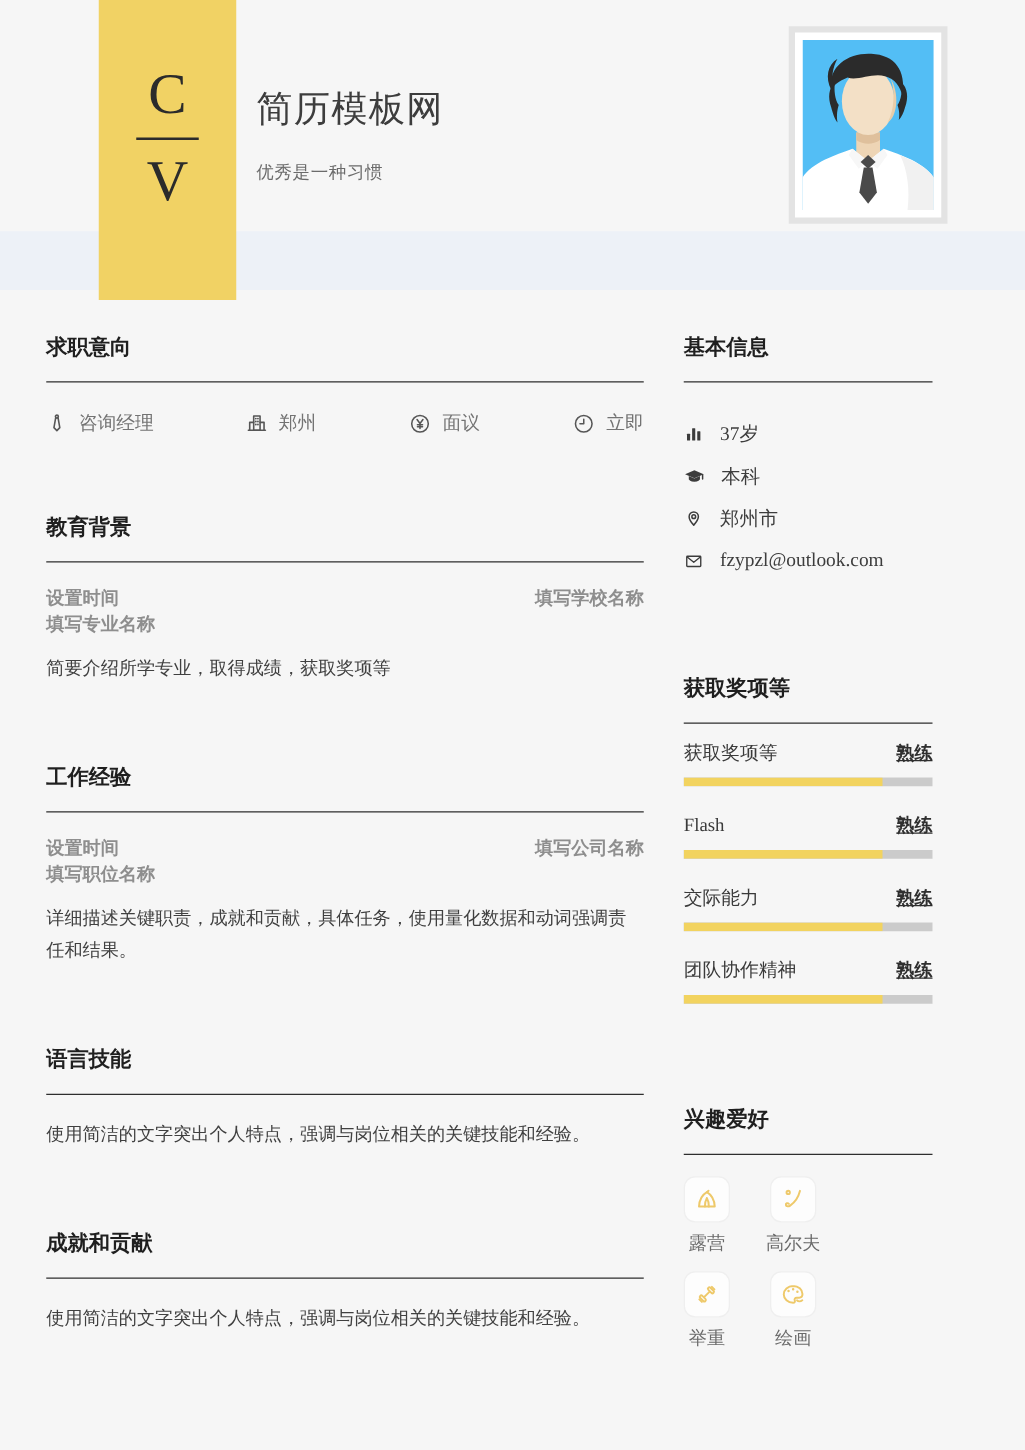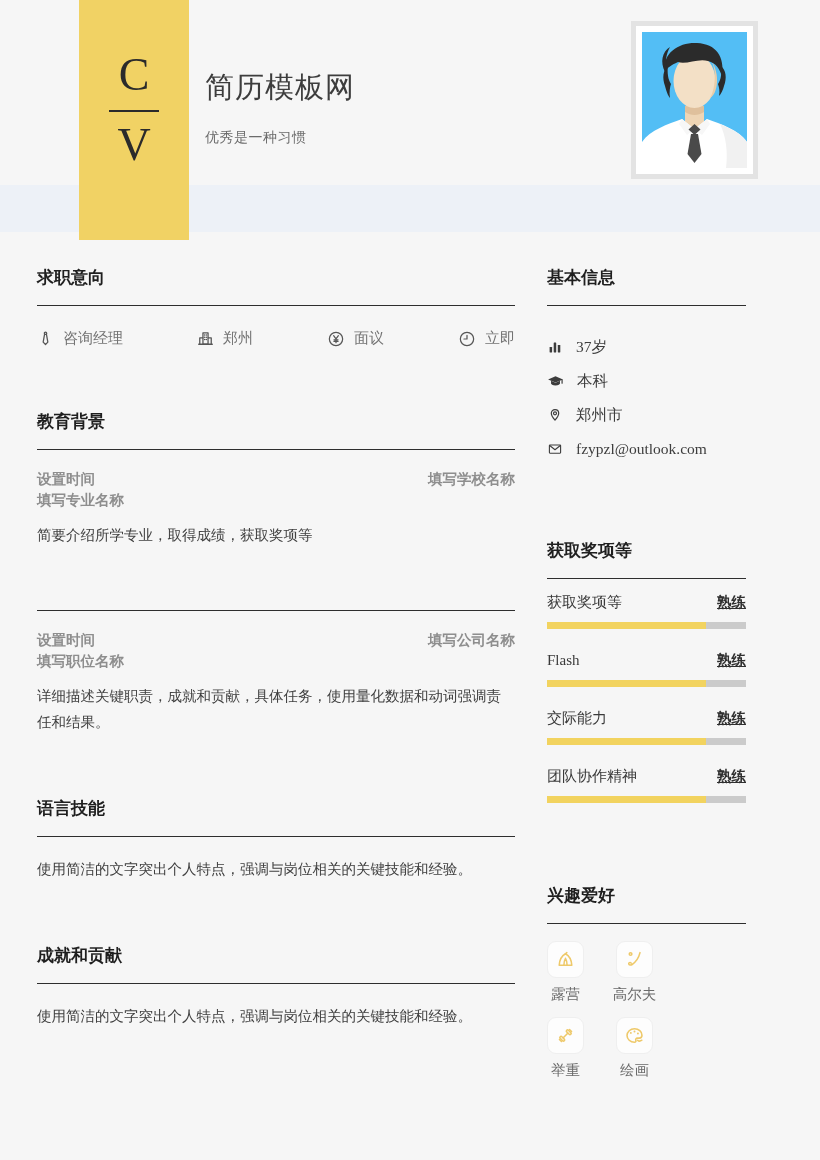--- a/index.html
+++ b/index.html
@@ -175,20 +175,21 @@
         <div class="entry-row">
           <span class="entry-label">设置时间</span>
           <span class="entry-label">填写学校名称</span>
         </div>
         <div class="entry-label">填写专业名称</div>
         <div class="desc">简要介绍所学专业，取得成绩，获取奖项等</div>
       </div>
     </div>
 
     <div class="section sec-mt">
+      <h2>工作经验</h2>
       <hr class="rule">
       <div class="entry">
         <div class="entry-row">
           <span class="entry-label">设置时间</span>
           <span class="entry-label">填写公司名称</span>
         </div>
         <div class="entry-label">填写职位名称</div>
         <div class="desc">详细描述关键职责，成就和贡献，具体任务，使用量化数据和动词强调责任和结果。</div>
       </div>
     </div>

